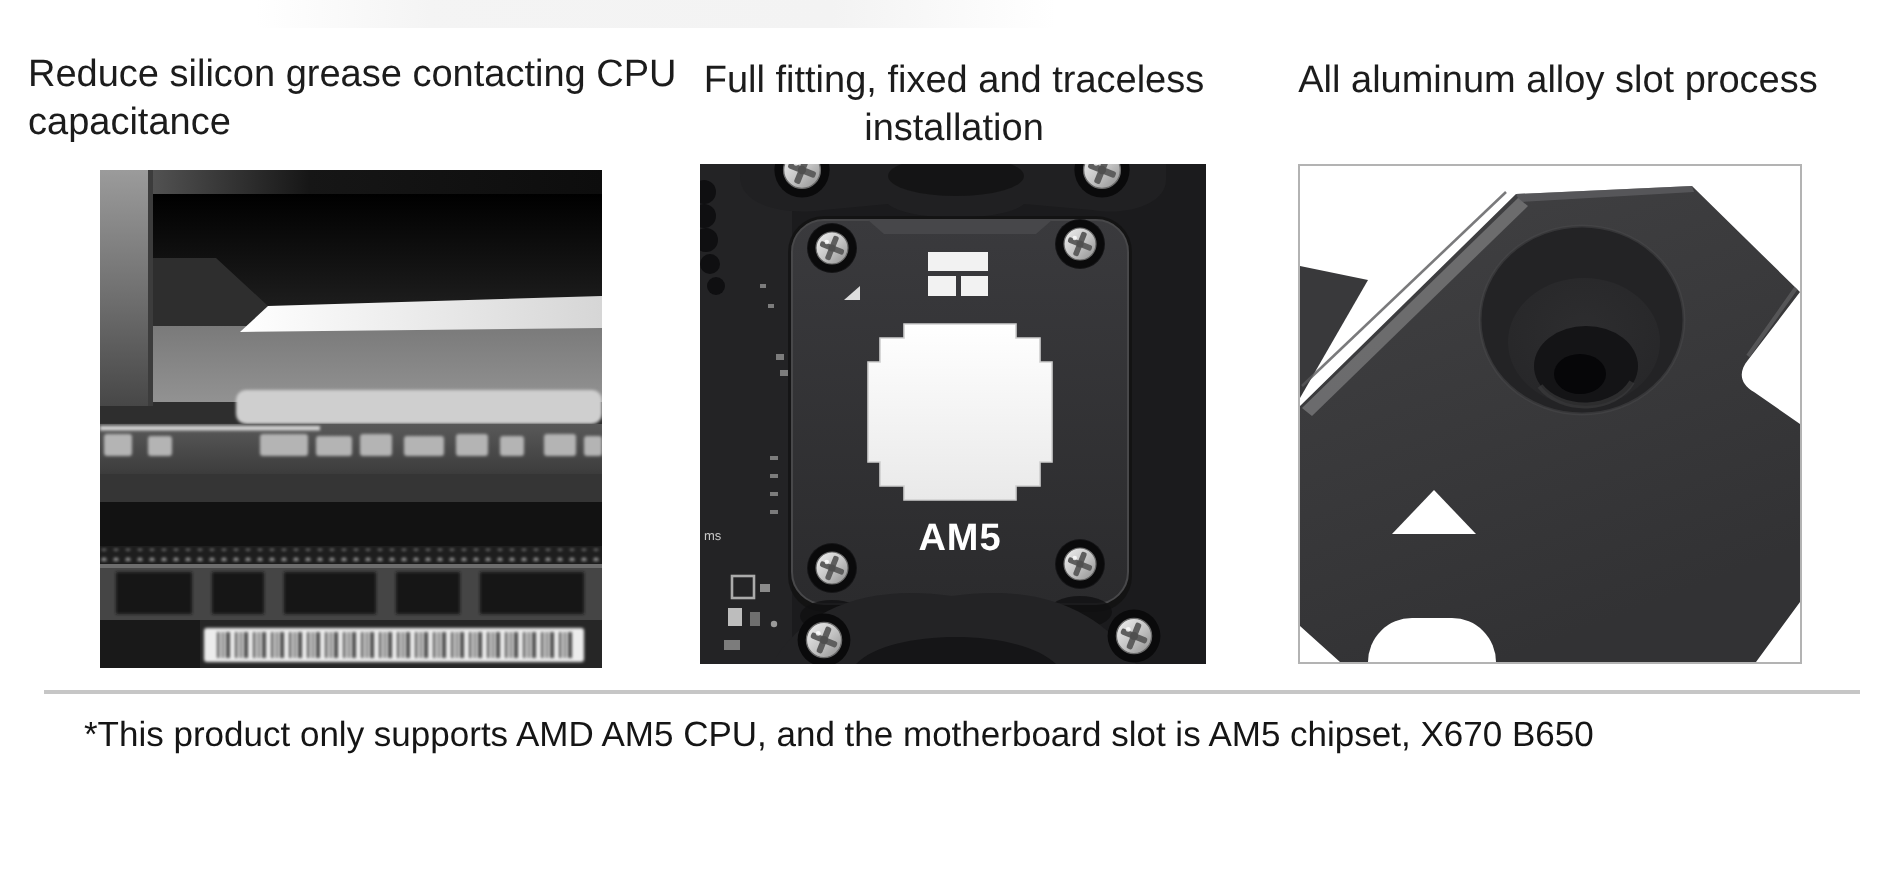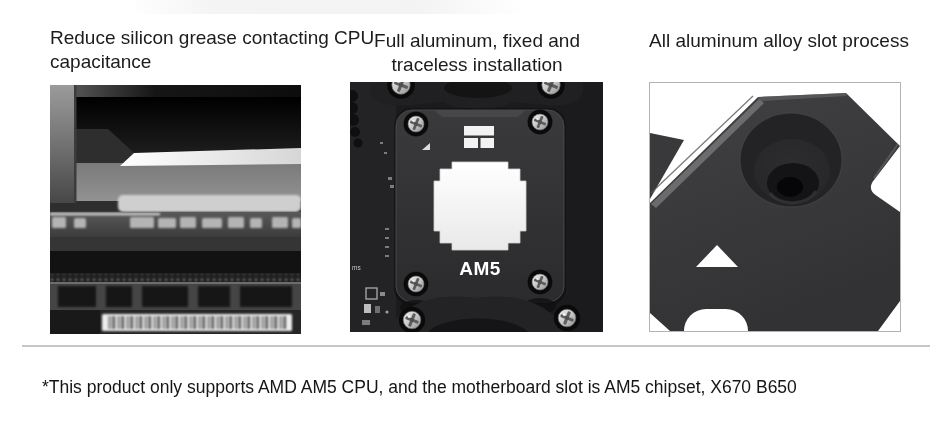--- a/index.html
+++ b/index.html
@@ -3,30 +3,30 @@
 <meta charset="utf-8">
 <style>
   html,body{margin:0;padding:0;background:#ffffff;}
   #stage{
     position:relative;width:950px;height:442px;background:#ffffff;overflow:hidden;
     font-family:"Liberation Sans","DejaVu Sans",sans-serif;color:#1c1c1c;
   }
   .smudge{position:absolute;left:128px;top:0;width:400px;height:14px;
     background:linear-gradient(90deg,rgba(243,243,243,0) 0%,rgba(242,242,242,.85) 22%,#f3f3f3 72%,rgba(243,243,243,0) 100%);}
   .feature-title{position:absolute;margin:0;font-weight:400;font-size:19px;line-height:24px;color:#1c1c1c;}
-  .t1{left:14px;top:26px;width:340px;text-align:left;margin-left:36px;}
+  .t1{left:14px;top:26px;width:340px;text-align:left;}
   .t2{left:348px;top:29px;width:258px;text-align:center;}
   .t3{left:645px;top:29px;width:268px;text-align:center;}
   .photo{position:absolute;overflow:hidden;}
   .p1{left:50px;top:85px;width:251px;height:249px;}
   .p2{left:350px;top:82px;width:253px;height:250px;}
   .p3{left:649px;top:82px;width:250px;height:248px;border:1px solid #b3b3b3;background:#fff;}
   .photo svg{display:block;}
   .divider{position:absolute;left:22px;top:345px;width:908px;height:2px;background:#c6c6c6;}
-  .footnote{position:absolute;left:42px;top:376px;width:880px;margin:0;
+  .footnote{position:absolute;left:42px;top:356px;width:880px;margin:0;
     font-size:17.5px;line-height:22px;color:#151515;font-weight:400;}
 </style>
 </head>
 <body>
 
 <div id="stage">
 
   <div class="smudge"></div>
 
   <svg width="0" height="0" style="position:absolute" aria-hidden="true">
@@ -43,21 +43,21 @@
           <rect x="-6.3" y="-1.4" width="12.6" height="2.8" rx="1"></rect>
           <rect x="-1.4" y="-6.3" width="2.8" height="12.6" rx="1"></rect>
         </g>
         <circle r="1.8" fill="#4f4f4f"></circle>
         <circle cx="-2.6" cy="-3" r="1.1" fill="#ffffff" opacity="0.8"></circle>
       </g>
     </defs>
   </svg>
 
   <h2 class="feature-title t1">Reduce silicon grease contacting CPU capacitance</h2>
-  <h2 class="feature-title t2">Full aluminum, fixed and traceless installation</h2>
+  <h2 class="feature-title t2">Full fitting, fixed and traceless installation</h2>
   <h2 class="feature-title t3">All aluminum alloy slot process</h2>
 
   <figure class="photo p1" style="margin:0">
     <svg width="251" height="249" viewBox="0 0 251 249">
       <defs>
         <linearGradient id="gLeft1" x1="0" y1="0" x2="0" y2="1">
           <stop offset="0" stop-color="#9b9b9b"></stop>
             <stop offset="0.55" stop-color="#6e6e6e"></stop>
             <stop offset="1" stop-color="#474747"></stop>
         </linearGradient>

